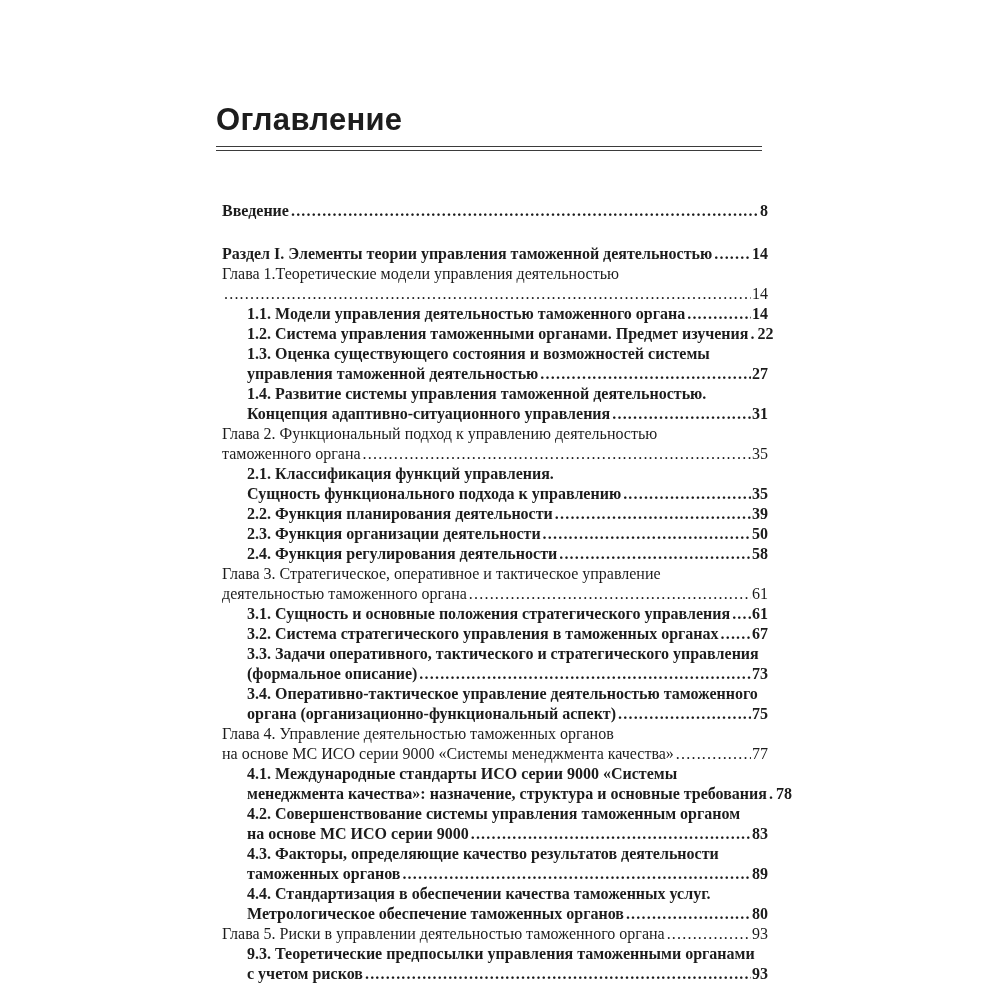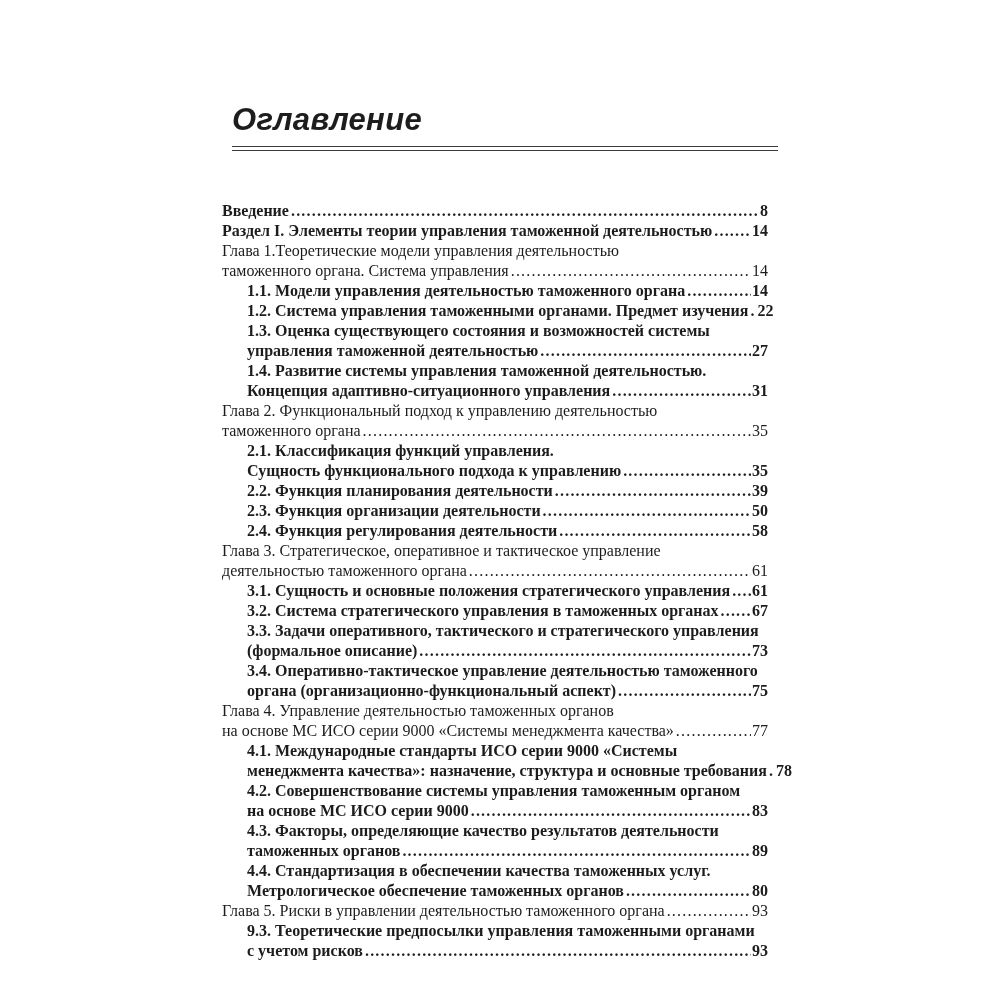--- a/index.html
+++ b/index.html
@@ -15,24 +15,23 @@
     color: #1c1c1c;
     overflow: hidden;
   }
   .page {
     position: absolute;
     inset: 0;
     background: #ffffff;
   }
   .header {
     position: absolute;
-    left: 232px;
+    left: 216px;
     top: 102px;
     width: 546px;
-    font-style: italic;
   }
   .title {
     margin: 0;
     font-family: "Liberation Sans", sans-serif;
     font-weight: 700;
     font-size: 31px;
     line-height: 36px;
     letter-spacing: 0.3px;
     color: #1d1d1d;
   }
@@ -45,21 +44,21 @@
   .toc {
     position: absolute;
     left: 222px;
     top: 201px;
     width: 546px;
     font-size: 16px;
     line-height: 20px;
   }
   .entry { font-weight: 400; }
   .entry.bold { font-weight: 700; }
-  .entry.space { margin-top: 0; }
+  .entry.space { margin-top: 23px; }
   .entry.sub { padding-left: 25px; font-weight: bold; }
   .line { white-space: nowrap; }
   .row {
     display: flex;
     align-items: flex-start;
   }
   .txt { white-space: nowrap; flex: 0 1 auto; }
   .leader {
     flex: 1 1 6px;
     min-width: 6px;
@@ -92,21 +91,20 @@
       <div class="entry bold space">
         <div class="row">
           <span class="txt">Раздел I. Элементы теории управления таможенной деятельностью</span>
           <span class="leader"></span>
           <span class="pg">14</span>
         </div>
       </div>
       <div class="entry">
         <div class="line">Глава 1.Теоретические модели управления деятельностью</div>
         <div class="row">
-          <span class="txt">таможенного органа. Система управления</span>
           <span class="leader"></span>
           <span class="pg">14</span>
         </div>
       </div>
       <div class="entry sub">
         <div class="row">
           <span class="txt">1.1. Модели управления деятельностью таможенного органа</span>
           <span class="leader"></span>
           <span class="pg">14</span>
         </div>

